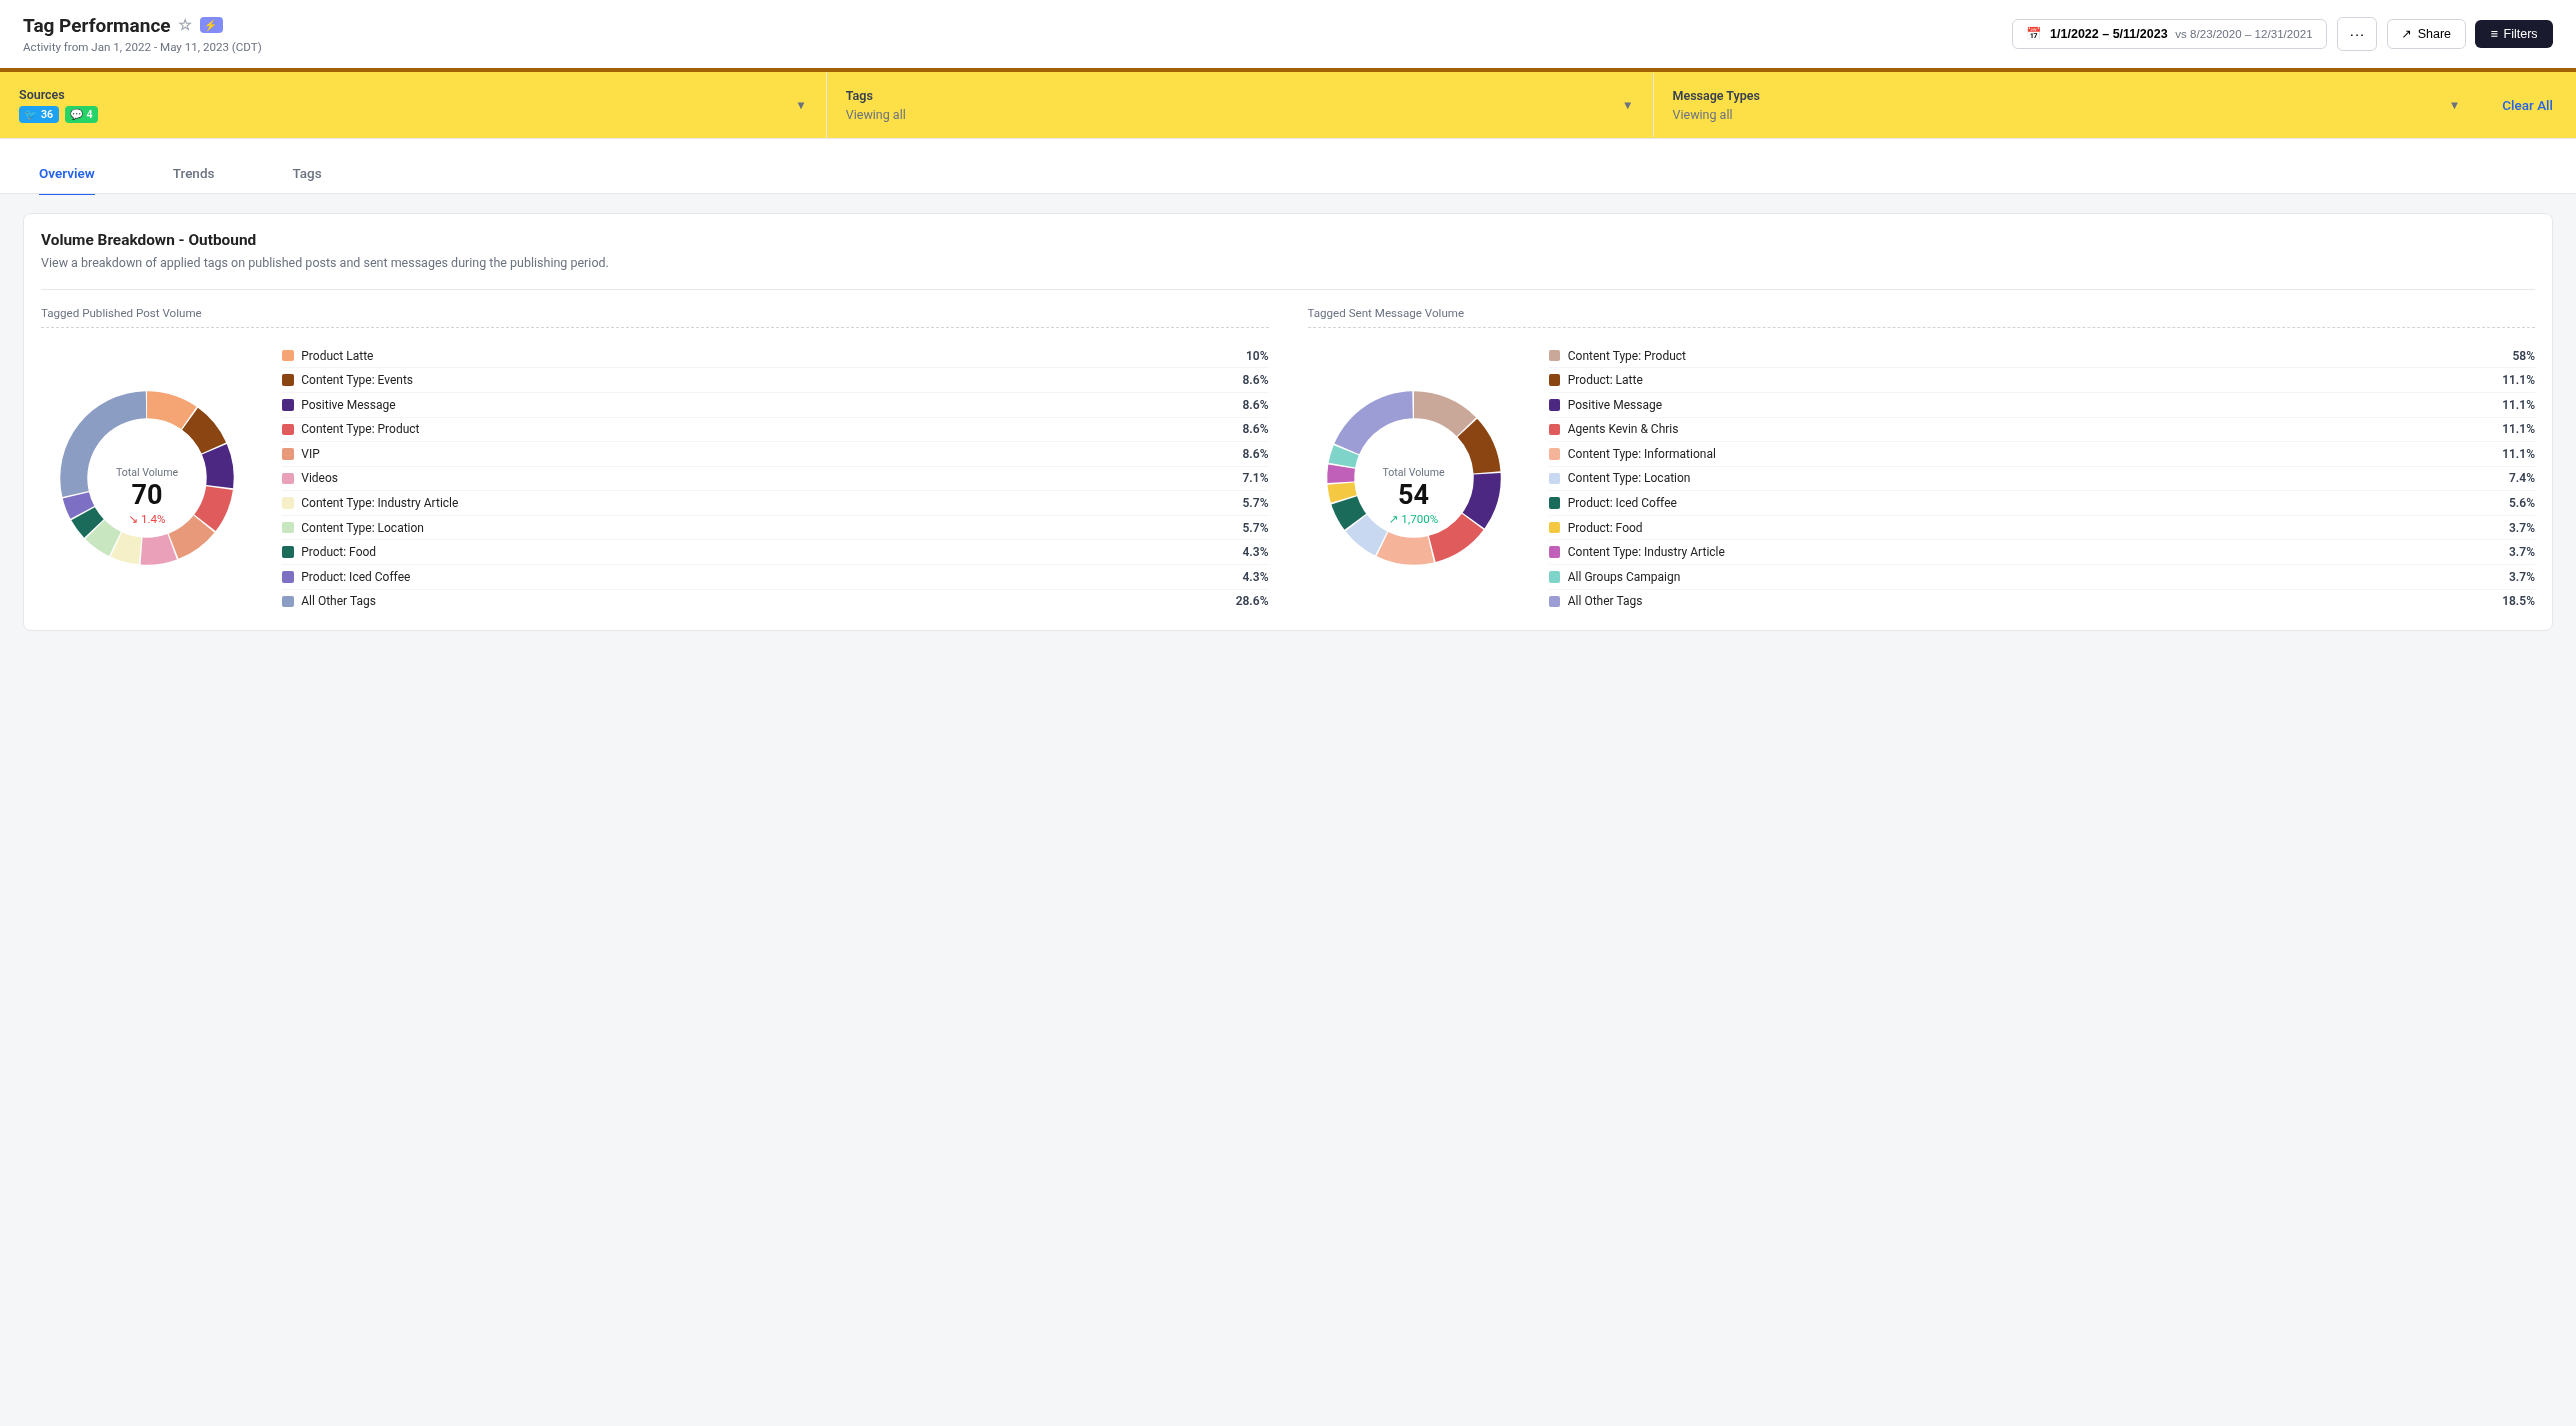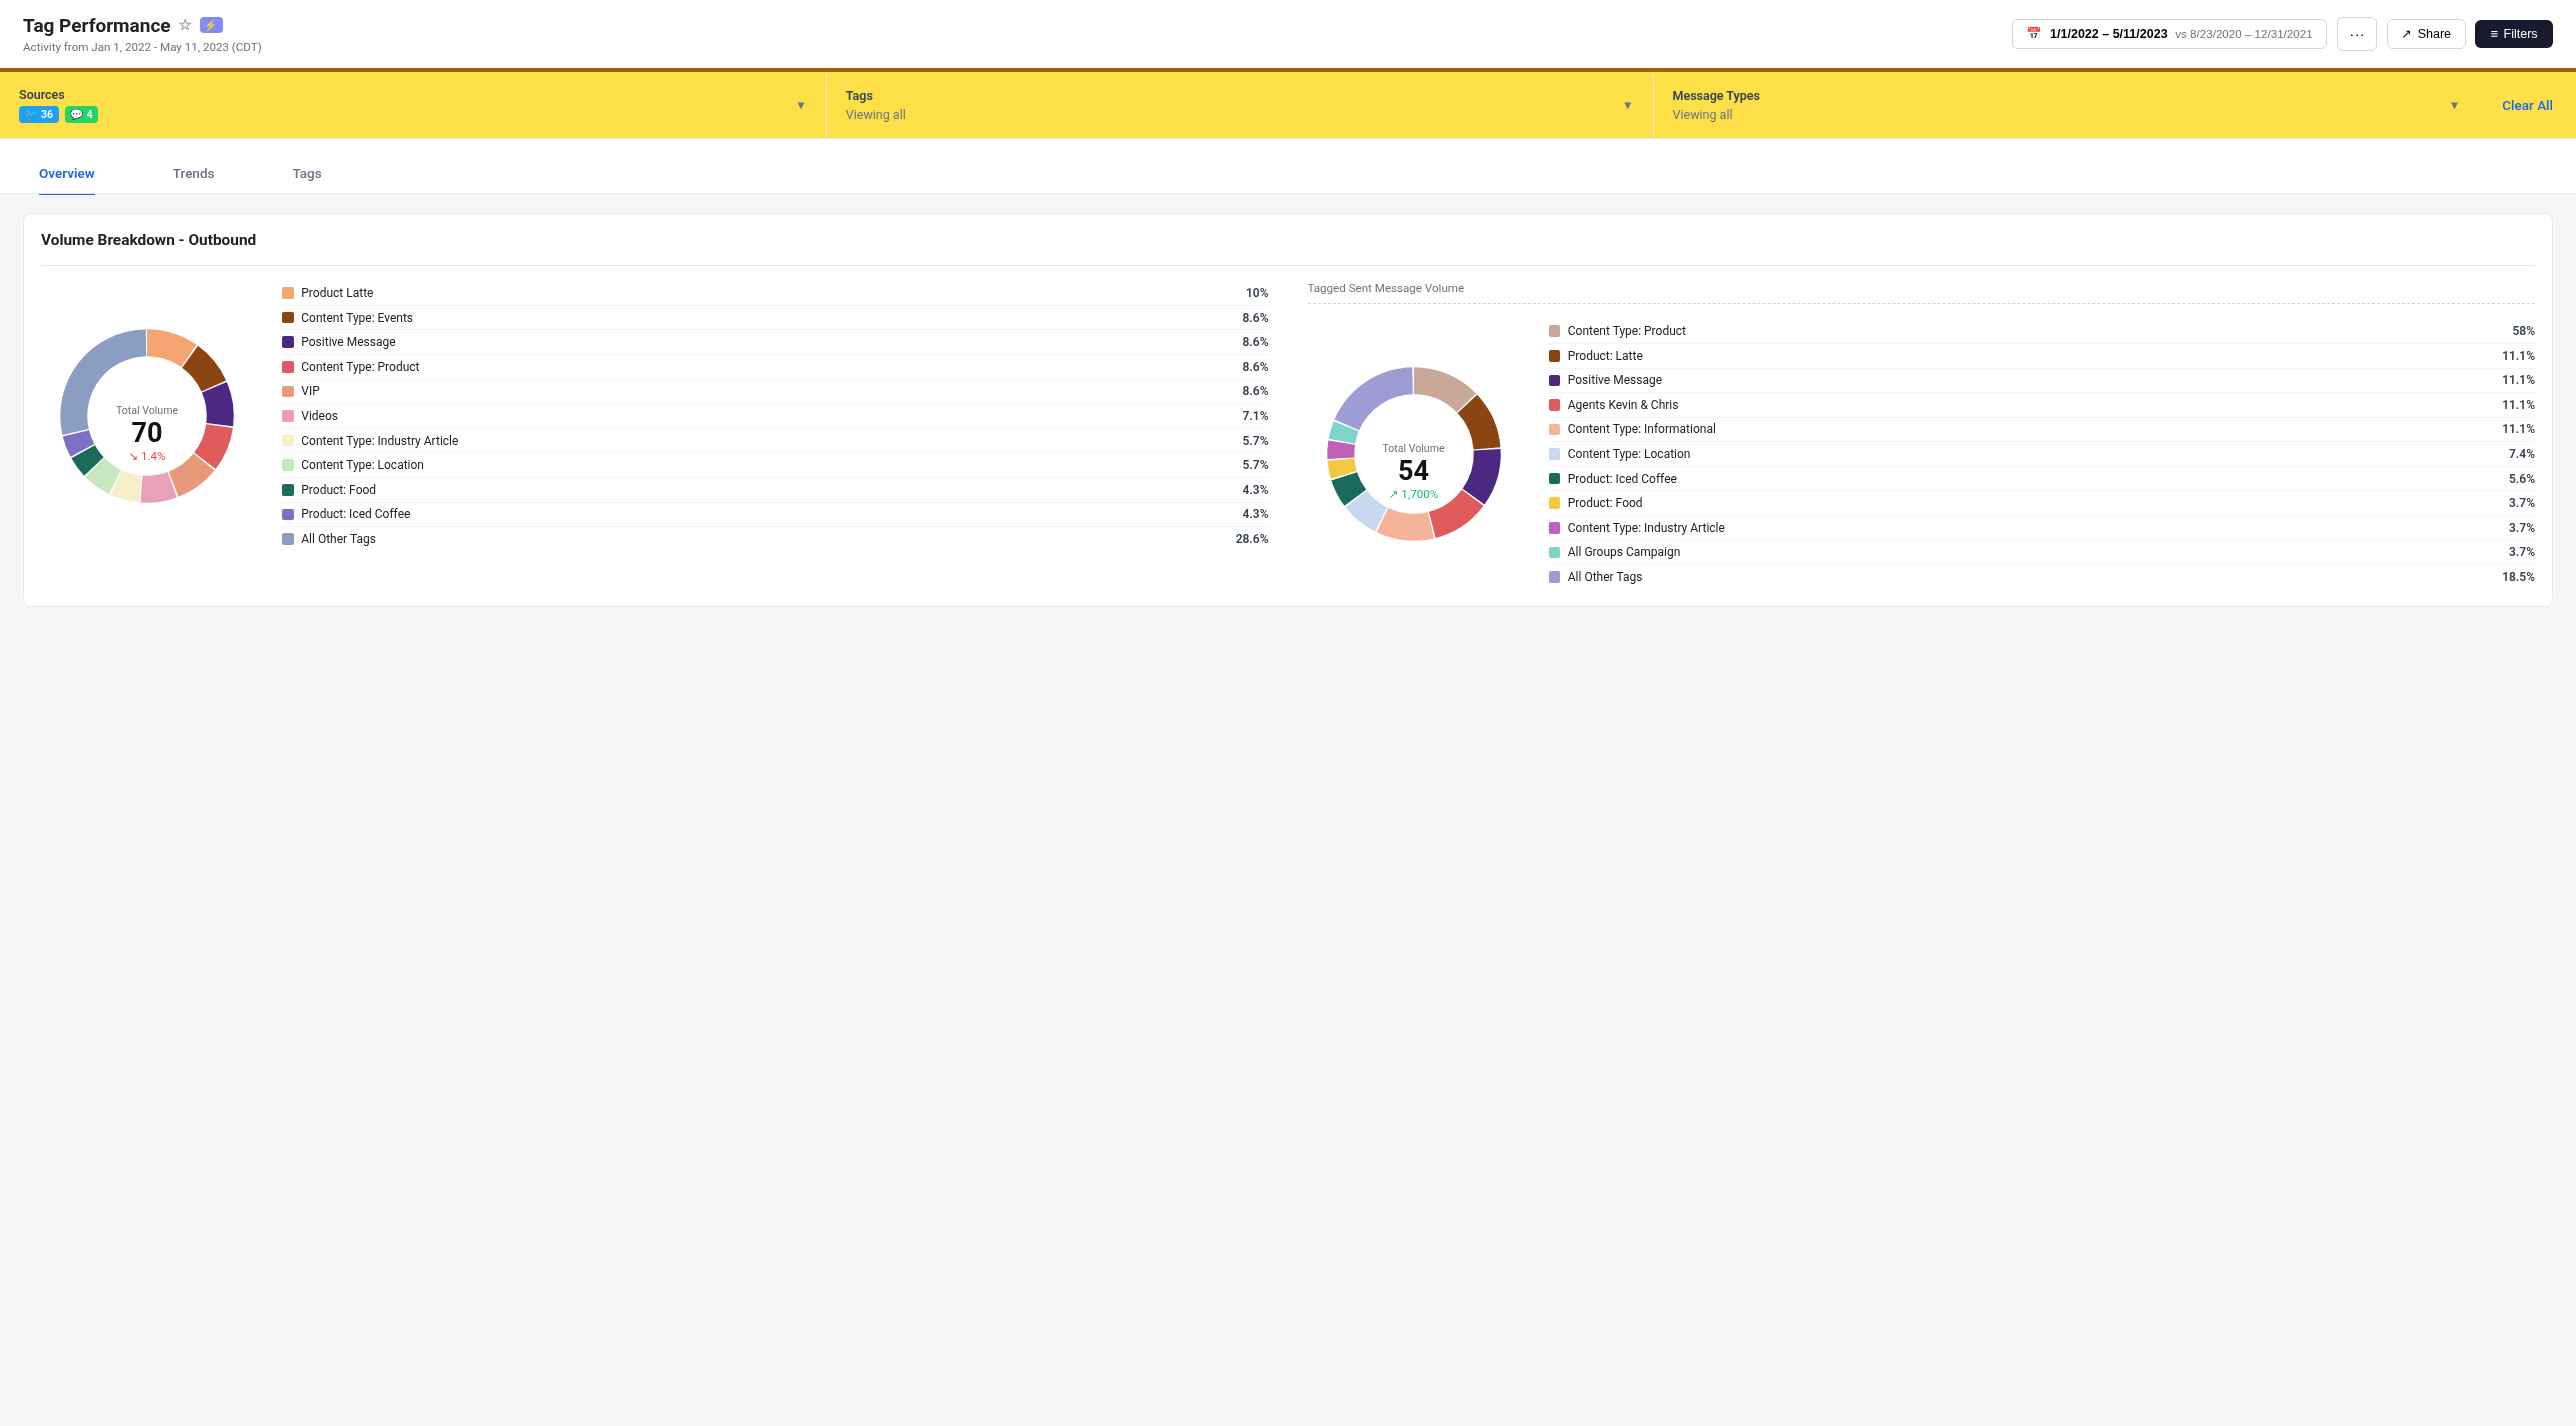--- a/index.html
+++ b/index.html
@@ -129,25 +129,27 @@
 
 <div class="tabs">
   <div class="tab active">Overview</div>
   <div class="tab">Trends</div>
   <div class="tab">Tags</div>
 </div>
 
 <div class="main">
   <div class="card">
     <div class="card-title">Volume Breakdown - Outbound</div>
+    <div class="card-subtitle">View a breakdown of applied tags on published posts and sent messages during the publishing period.</div>
     <hr class="card-divider">
 
     <div class="charts-row">
 
       <div class="chart-section">
+        <div class="chart-section-title">Tagged Published Post Volume</div>
         <div class="chart-inner">
           <div class="donut-container">
             <svg width="212" height="212" viewBox="0 0 220 220">
 
             <path d="M 110 20 A 90 90 0 0 1 161.43395941467057 36.14508940544292 L 145.4322831523286 59.12217270152734 A 62 62 0 0 0 110 48 Z" fill="#f5a574"></path>
                 <path d="M 162.90067270632258 37.18847050625473 A 90 90 0 0 1 192.09987700540125 73.12710757618837 L 166.5576930481653 84.59867410804087 A 62 62 0 0 0 146.44268564213334 59.840946348753256 Z" fill="#8b4513"></path>
                 <path d="M 192.82086626292832 74.77636998465178 A 90 90 0 0 1 199.37170659003317 120.61593430579819 L 171.56717565091174 117.31319918843874 A 62 62 0 0 0 167.05437453668395 85.73483265609345 Z" fill="#4c2882"></path>
                 <path d="M 199.1415283126986 122.40112616161741 A 90 90 0 0 1 181.17736441554143 165.07978571905684 L 159.03329548626186 147.94385238423916 A 62 62 0 0 0 171.40860839319237 118.54299802244755 Z" fill="#e05c5c"></path>
                 <path d="M 180.06160714103214 166.49222251616303 A 90 90 0 0 1 142.70126801783942 193.84883463725322 L 132.52754019006716 167.76253052788553 A 62 62 0 0 0 158.26466269715547 148.91686440002343 Z" fill="#e8997a"></path>
                 <path d="M 141.01786308570655 194.48604718884866 A 90 90 0 0 1 103.32383776574837 199.75204096744517 L 105.40086601640442 171.82918377757332 A 62 62 0 0 0 131.3678612368201 168.20149917454017 Z" fill="#e9a0b8"></path>

